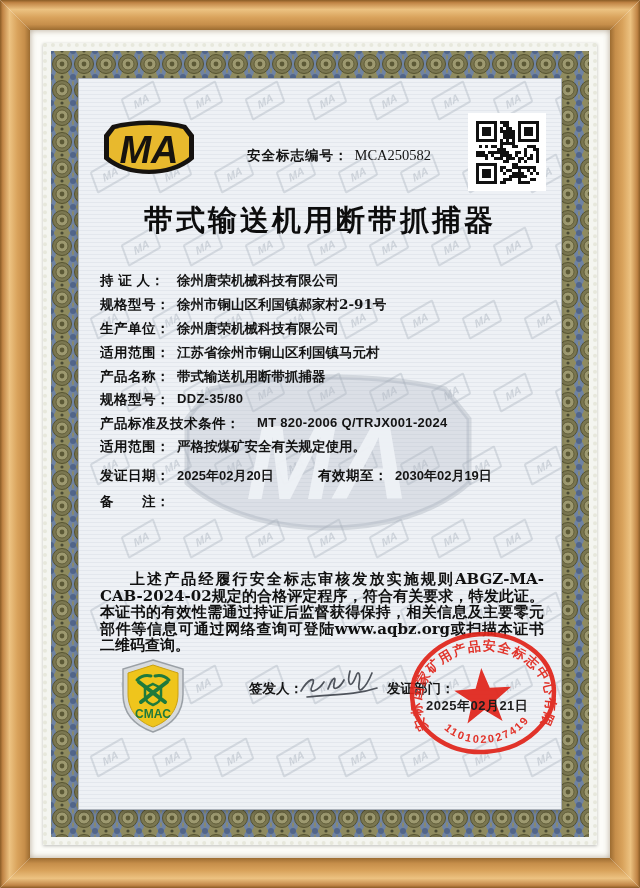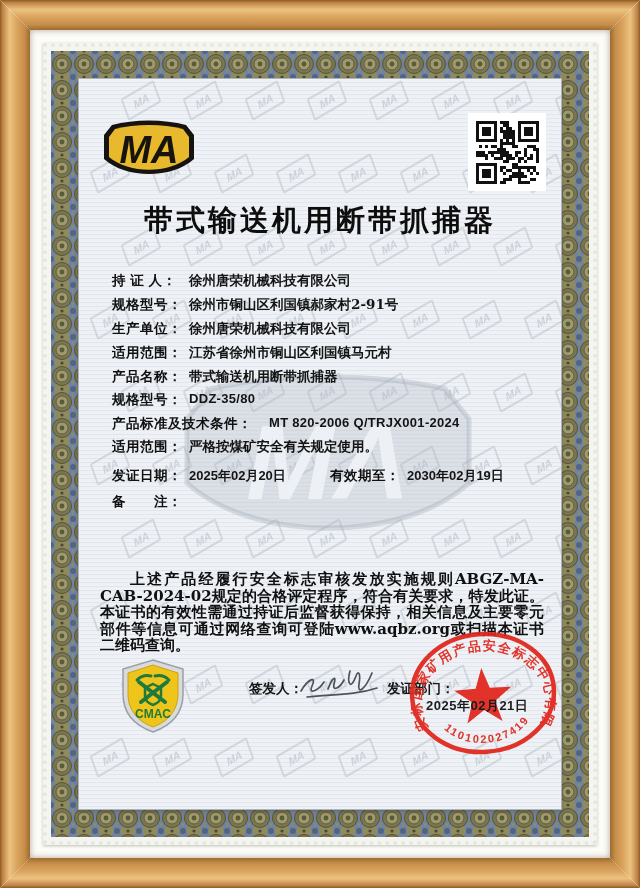--- a/index.html
+++ b/index.html
@@ -44,21 +44,21 @@
   .ma-logo{position:absolute;left:23px;top:40px;}
   .num-line{position:absolute;left:168px;top:67px;white-space:nowrap;}
   .num-label{font-weight:700;font-size:13.5px;letter-spacing:1px;}
   .num-value{font-family:"Liberation Serif","DejaVu Serif",serif;font-size:14.5px;margin-left:6px;}
   .qr{position:absolute;left:389px;top:34px;width:78px;height:78px;background:#fff;
       display:flex;align-items:center;justify-content:center;}
   .title{position:absolute;left:0;right:0;top:122px;text-align:center;
          font-size:29px;font-weight:900;letter-spacing:3px;color:#0d0d0d;}
 
   
-  .row{position:absolute;left:21px;right:28px;white-space:nowrap;font-size:13.5px;margin-left:12px;}
+  .row{position:absolute;left:21px;right:28px;white-space:nowrap;font-size:13.5px;}
   .lbl{font-weight:700;letter-spacing:.5px;color:#101010;display:inline-block;}
   .val{position:absolute;left:77px;top:0;}
   .val-kai{font-family:"DejaVu Serif","Liberation Serif",serif;font-weight:600;font-size:13.5px;}
   .val-sans{font-weight:700;font-size:13px;letter-spacing:.3px;}
   .r1{top:193px}.r2{top:217px}.r3{top:241px}.r4{top:265px}.r5{top:289px}
   .r6{top:312px}.r7{top:336px}.r8{top:359px}
   .r7 .val{left:157px;}
   .rd{top:388px}.rr{top:414px}
   .rd .val1{position:absolute;left:77px;top:0;font-weight:700;font-size:13px;}
   .rd .lbl2{position:absolute;left:218px;top:0;}
@@ -352,20 +352,23 @@
     </svg>
 
     <div class="content">
 
       <svg class="ma-logo" width="94" height="64" viewBox="0 0 94 64">
         <path d="M10,6 C32,0 62,0 84,6 L92,16 L92,40 C70,60 24,60 2,40 L2,16 Z" fill="#161310"></path>
         <path d="M13,10 C33,4.5 61,4.5 81,10 L87,18 L87,38 C67,55 27,55 7,38 L7,18 Z" fill="#e8b92d"></path>
         <text x="47" y="44" text-anchor="middle" font-family="Liberation Sans, sans-serif" font-style="italic" font-weight="900" font-size="38" fill="#17130e">MA</text>
       </svg>
 
+      <div class="num-line">
+        <span class="num-label">安全标志编号：</span><span class="num-value">MCA250582</span>
+      </div>
 
       <div class="qr">
           <svg width="63" height="63" viewBox="0 0 63 63">
             <rect x="0" y="0" width="3" height="3" fill="#111"></rect>
             <rect x="3" y="0" width="3" height="3" fill="#111"></rect>
             <rect x="6" y="0" width="3" height="3" fill="#111"></rect>
             <rect x="9" y="0" width="3" height="3" fill="#111"></rect>
             <rect x="12" y="0" width="3" height="3" fill="#111"></rect>
             <rect x="15" y="0" width="3" height="3" fill="#111"></rect>
             <rect x="18" y="0" width="3" height="3" fill="#111"></rect>

